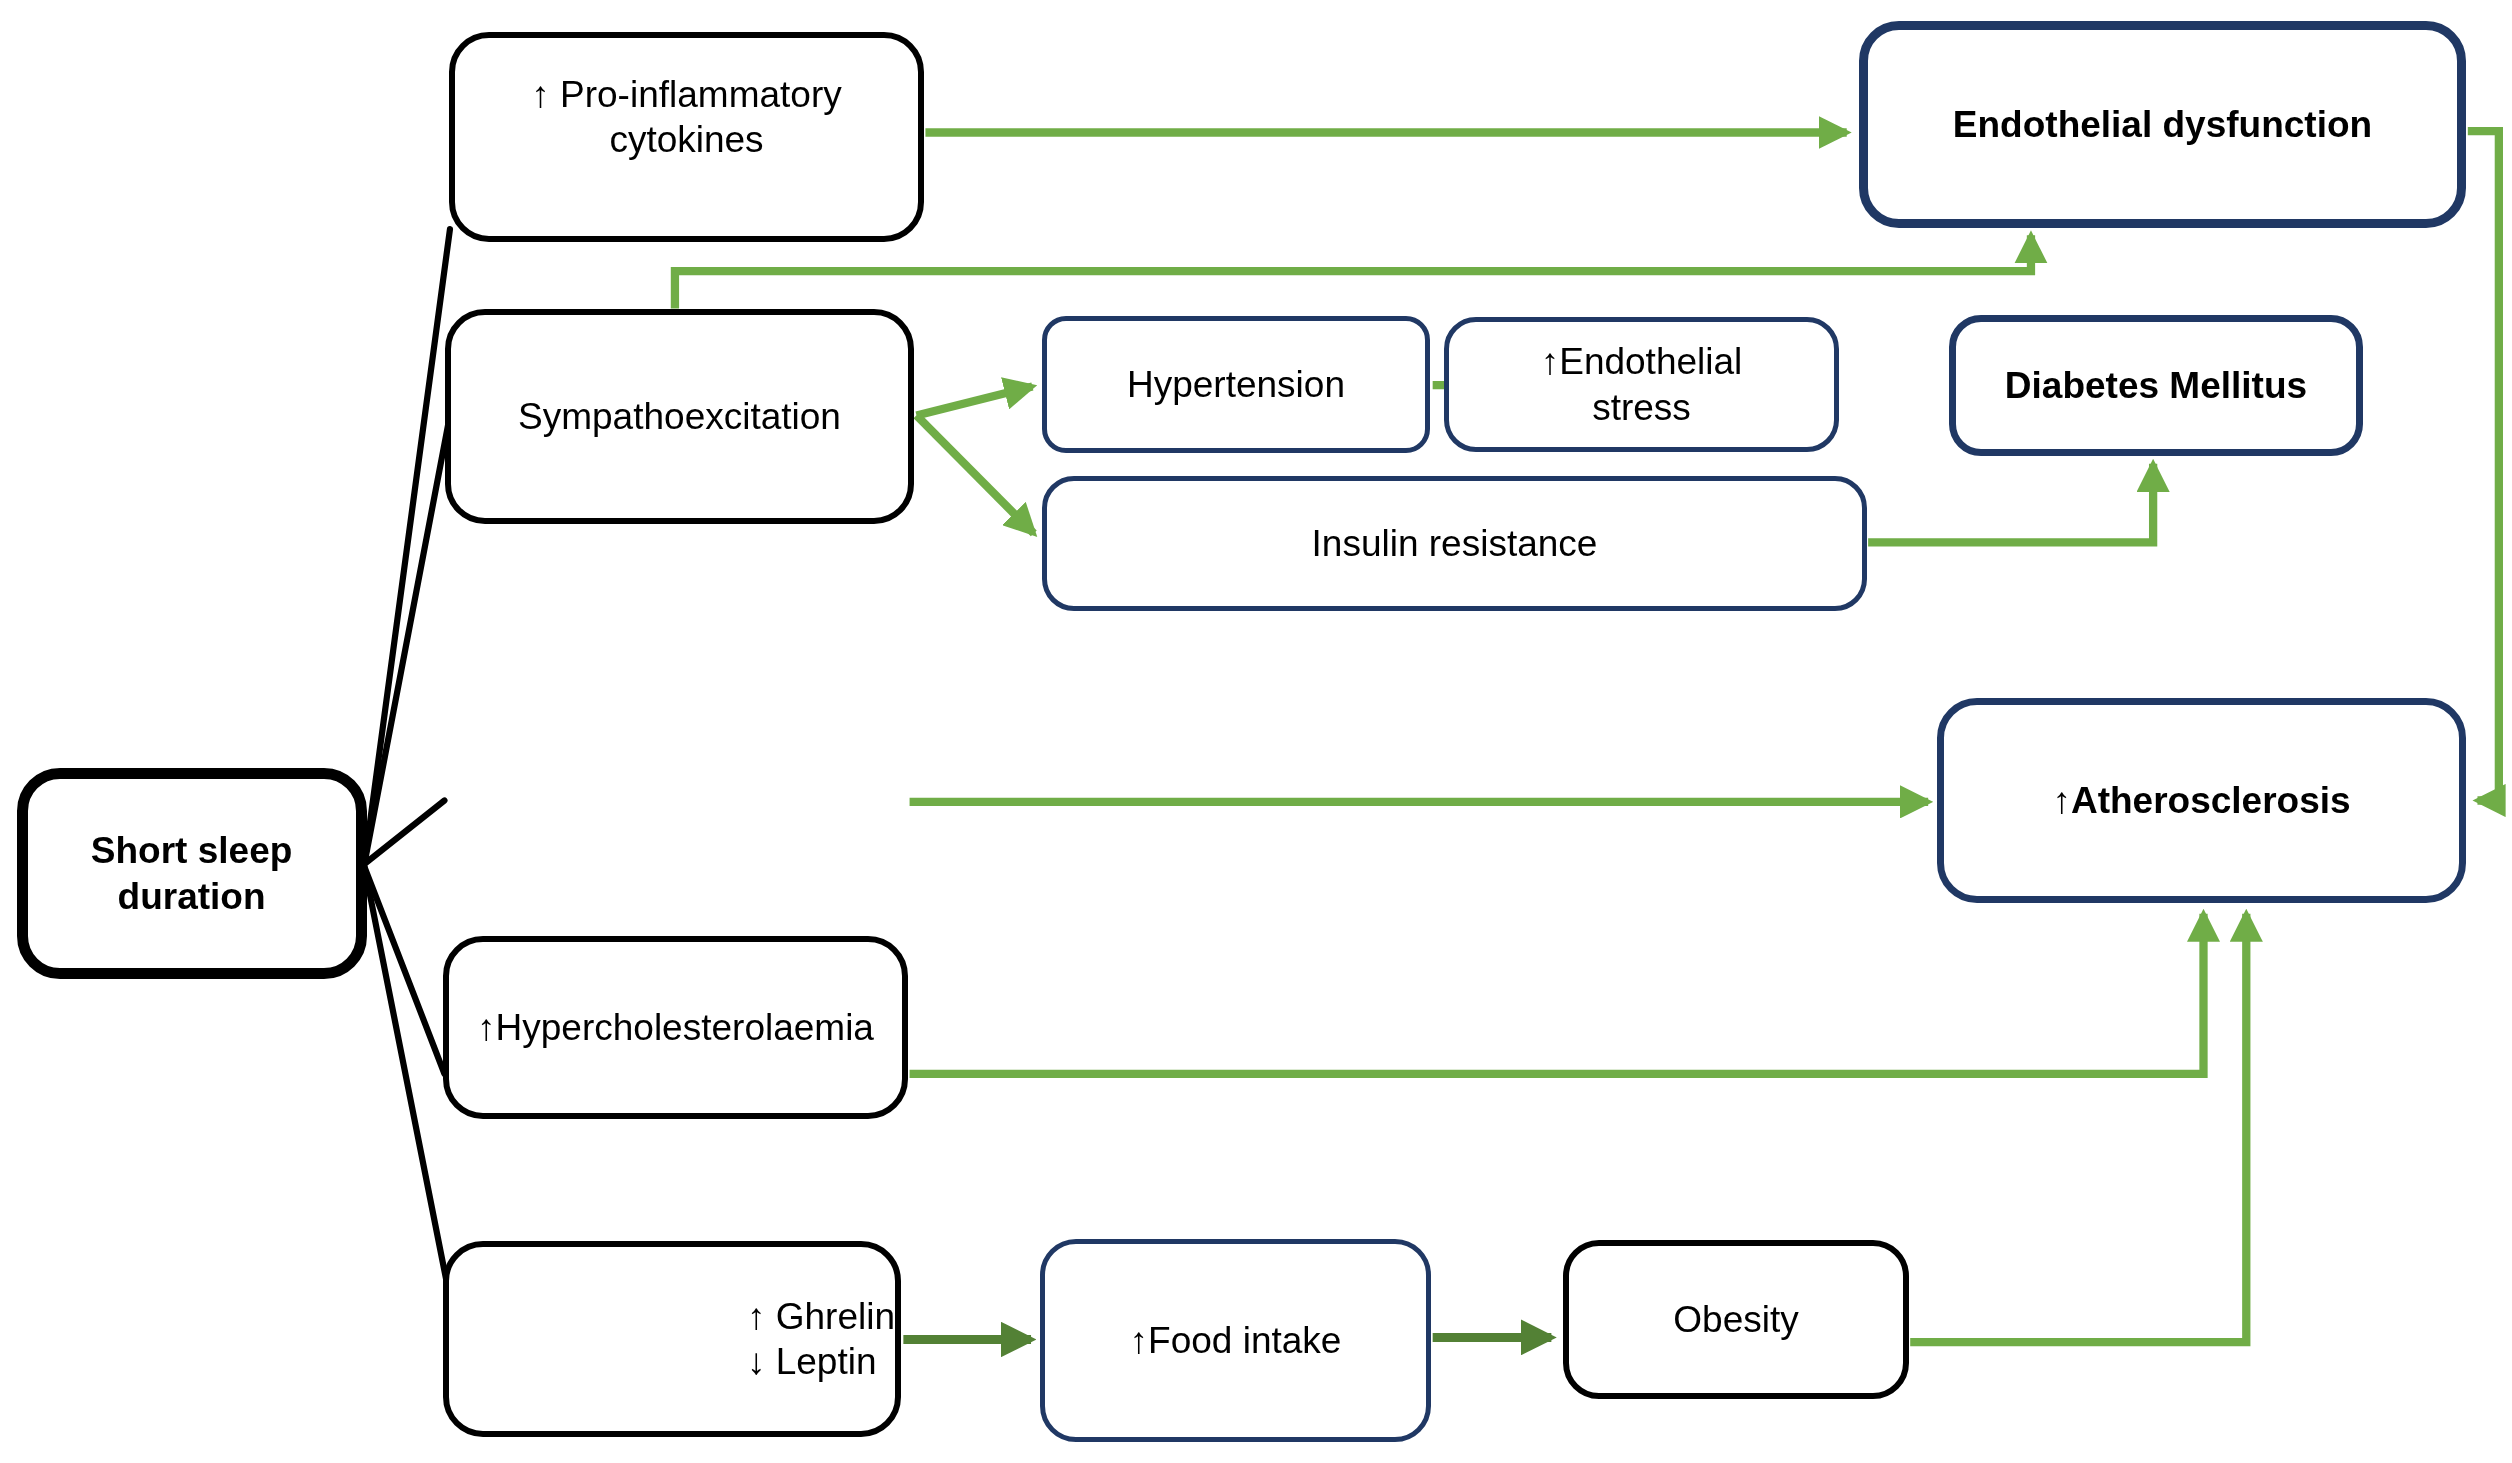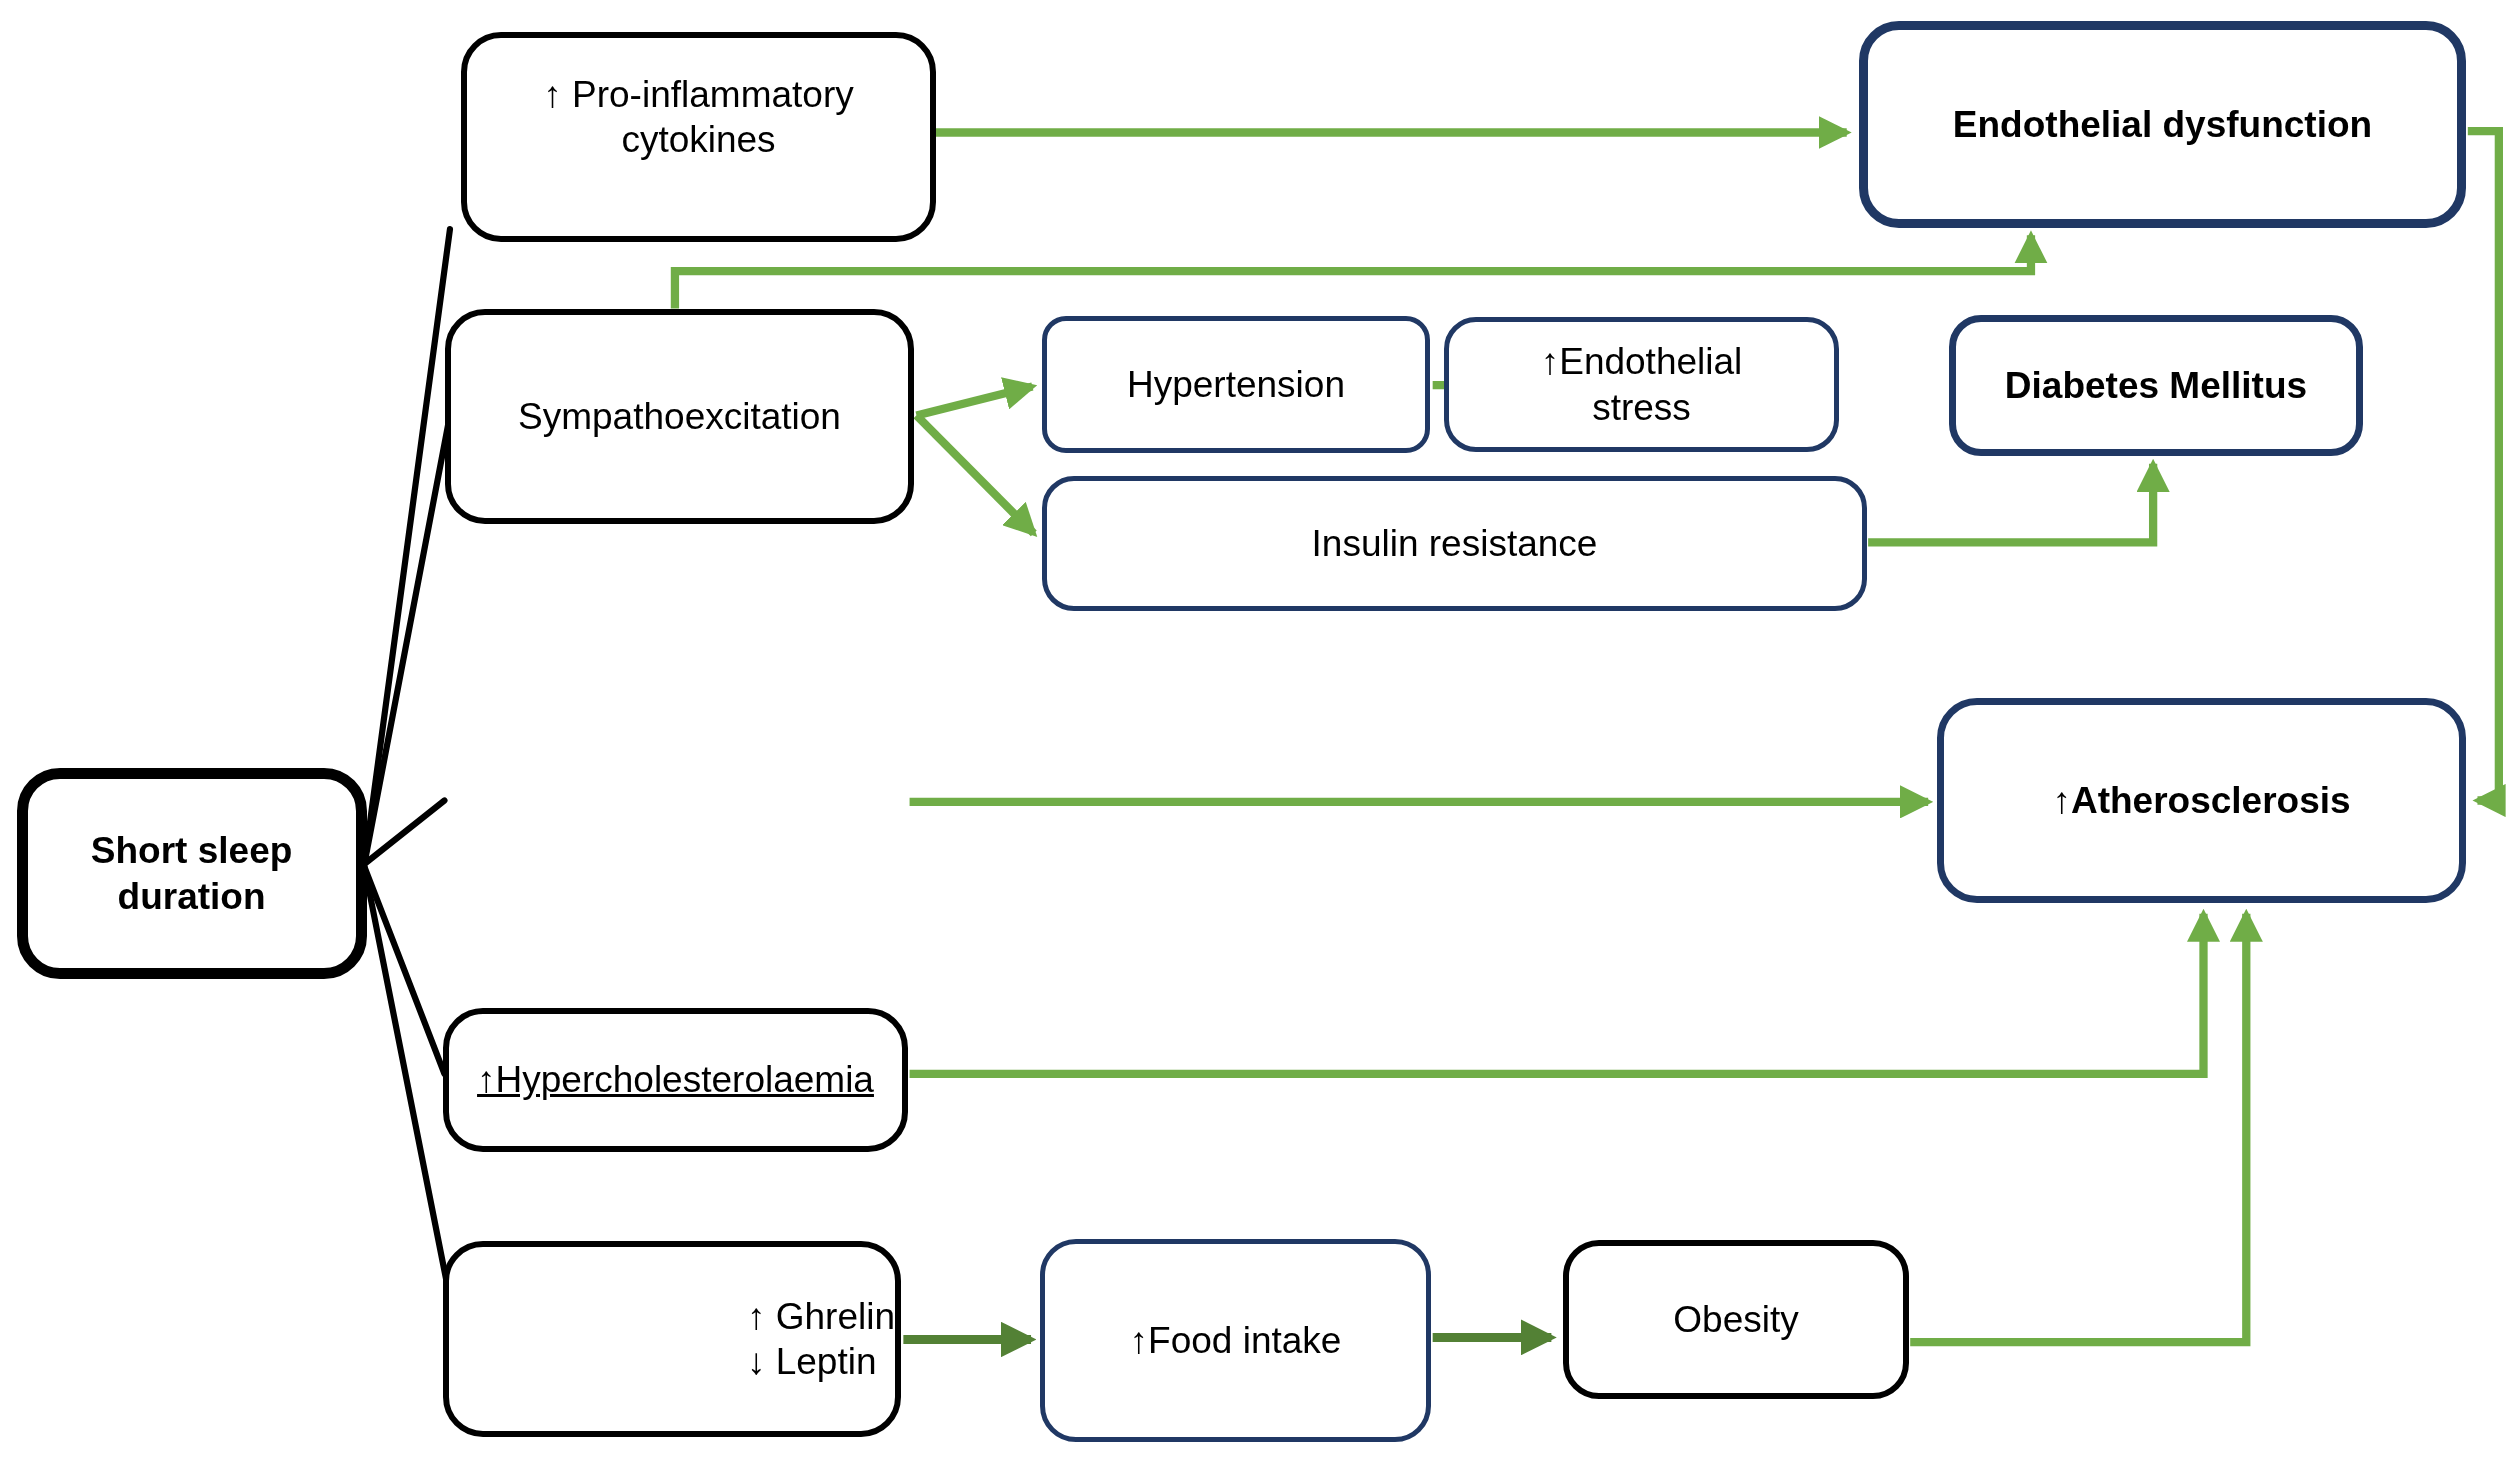--- a/index.html
+++ b/index.html
@@ -19,21 +19,21 @@
     text-align:center;
     font-size:37px;
     color:#000000;
     line-height:1.22;
   }
   .node .label{white-space:pre; display:block;}
   .edge-black{border-style:solid;border-color:#000000;}
   .edge-navy{border-style:solid;border-color:#203864;}
   .bold{font-weight:bold;}
   .left-lines .label{text-align:left;}
-  .lift{padding-bottom:40px;margin-left:12px;}
+  .lift{padding-bottom:40px;}
   
   #n-short{border-width:11px;border-radius:43px;}
   #n-cyto{border-width:6.2px;border-radius:40px;}
   #n-symp{border-width:6.2px;border-radius:40px;}
   #n-hyper{border-width:5.5px;border-radius:24px;}
   #n-estress{border-width:5.5px;border-radius:32px;}
   #n-diab{border-width:7px;border-radius:32px;}
   #n-insulin{border-width:5.5px;border-radius:32px;}
   #n-edys{border-width:9.7px;border-radius:40px;}
   #n-oxid{border-width:6.2px;border-radius:40px;}
@@ -118,21 +118,21 @@
 
   <div class="node edge-navy bold" id="n-edys" style="left:1859px;top:21px;width:607px;height:207px;">
     <span class="label">Endothelial dysfunction</span>
   </div>
 
 
   <div class="node edge-navy bold" id="n-athero" style="left:1937px;top:698px;width:529px;height:205px;text-align:right;">
     <span class="label">↑Atherosclerosis</span>
   </div>
 
-  <div class="node edge-black" id="n-hchol" style="left:443px;top:1008px;width:465px;height:144px;text-decoration:underline;">
+  <div class="node edge-black" id="n-hchol" style="left:443px;top:936px;width:465px;height:183px;">
     <span class="label">↑Hypercholesterolaemia</span>
   </div>
 
   <div class="node edge-black left-lines" id="n-ghrelin" style="left:443px;top:1241px;width:458px;height:196px;">
     <span class="label">↑ Ghrelin
 ↓ Leptin</span>
   </div>
 
   <div class="node edge-navy" id="n-food" style="left:1040px;top:1239px;width:391px;height:203px;">
     <span class="label">↑Food intake</span>

